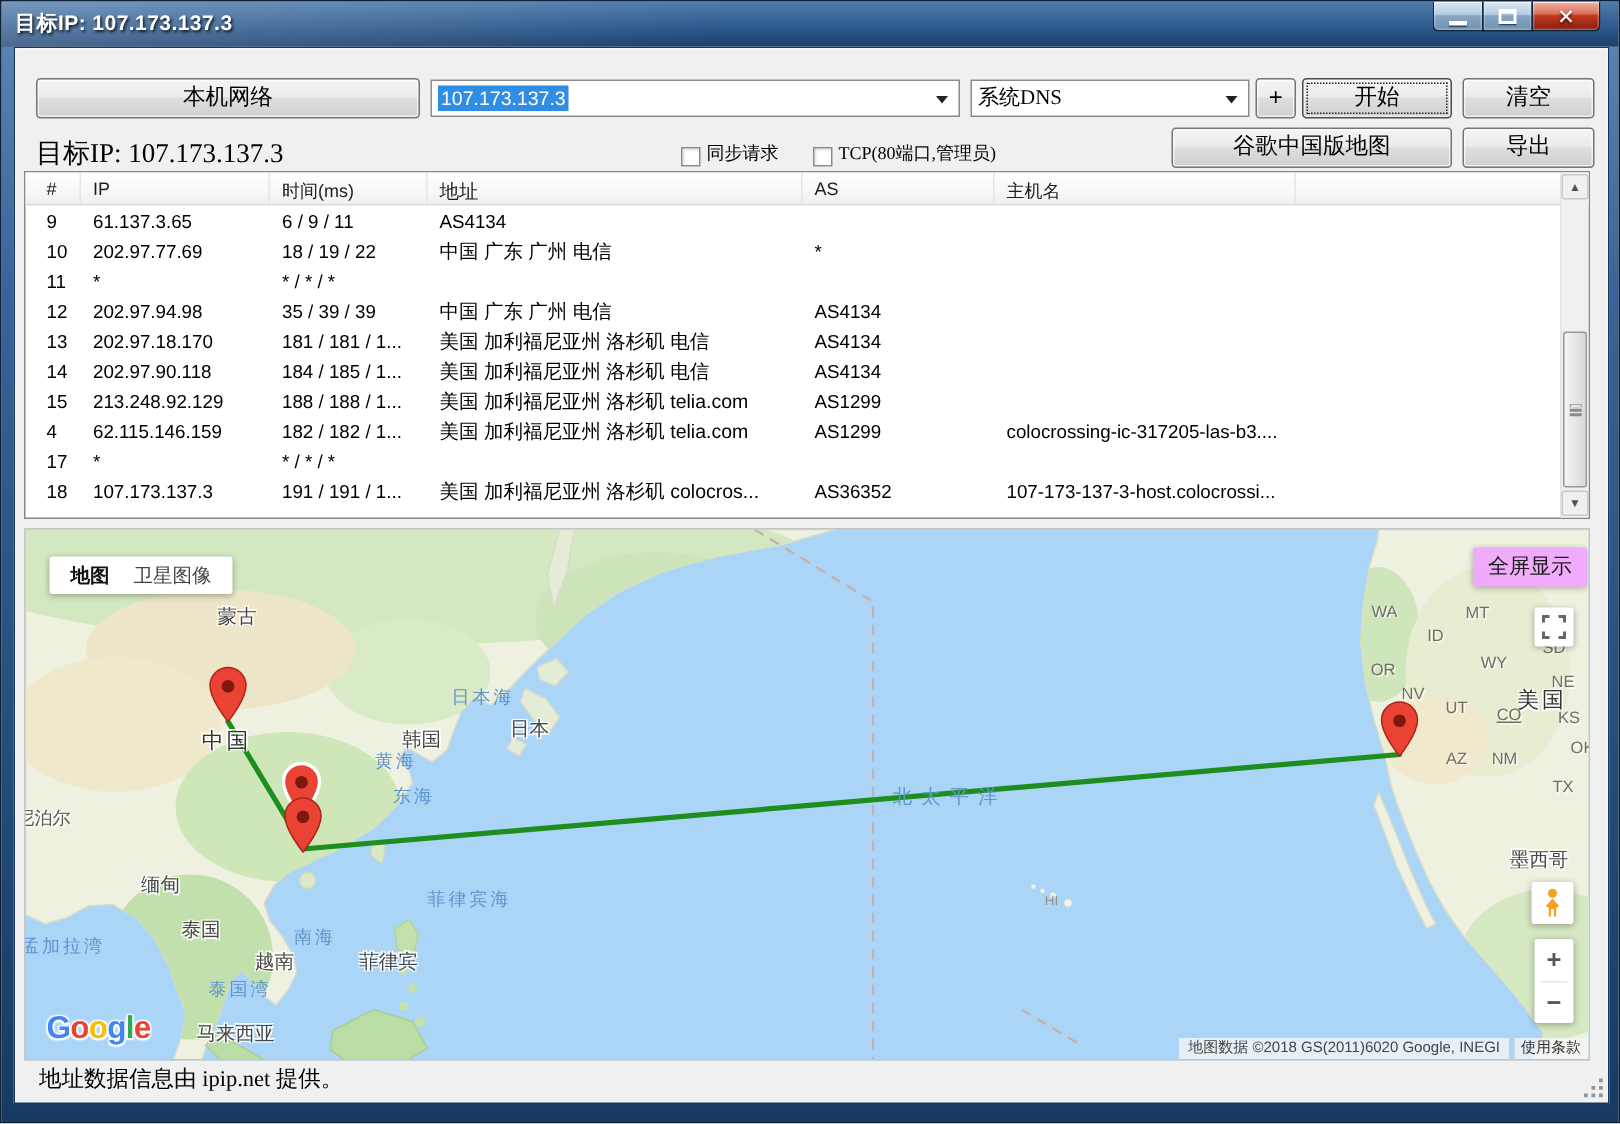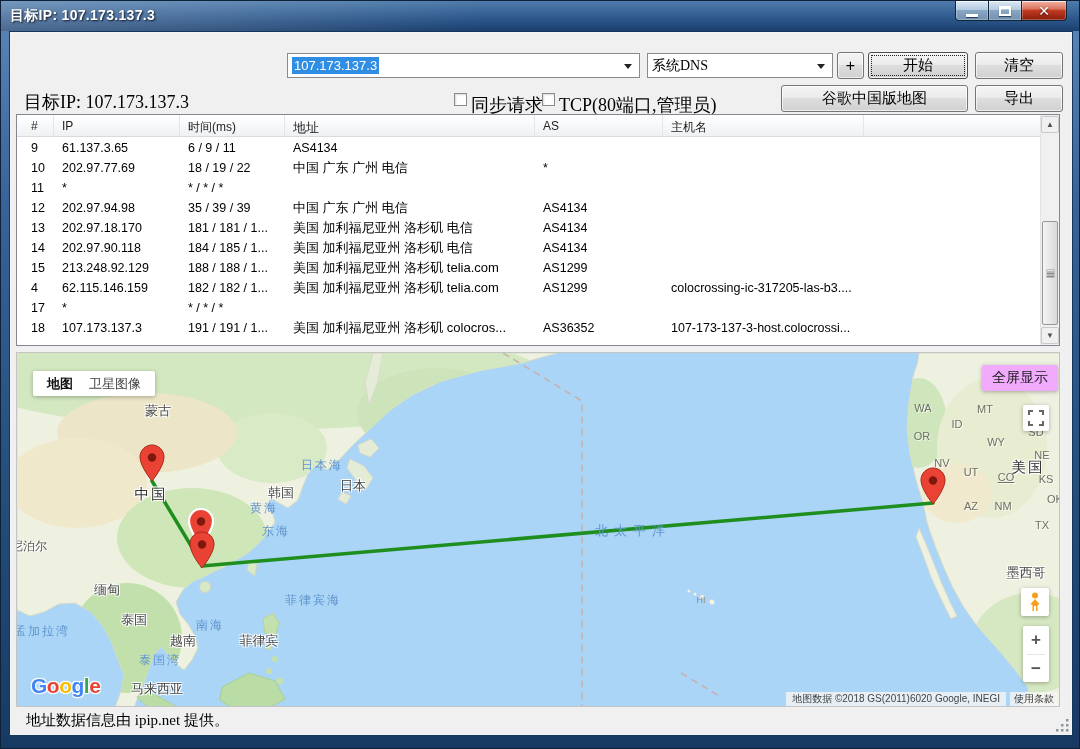--- a/index.html
+++ b/index.html
@@ -39,21 +39,21 @@
     background:linear-gradient(180deg,#f4f4f4 0,#ececec 45%,#dedede 50%,#d0d0d0 100%);
     box-shadow:inset 0 0 0 1px rgba(255,255,255,.65);
     font-size:15px;color:#000;text-align:center;line-height:25px;cursor:default;}
   .btn.default{border-color:#4d4d4d;outline:1px dotted #222;outline-offset:-4px;}
   .combo{position:absolute;height:25px;background:#fff;border:1px solid #8a8a8a;
     font-size:14px;line-height:23px;padding-left:4px;color:#000;}
   .combo .arrow{position:absolute;right:7px;top:10px;width:0;height:0;
     border-left:4px solid transparent;border-right:4px solid transparent;border-top:5px solid #222;}
   .sel{background:#2f8de4;color:#fff;padding:1px 2px;font-size:13px;}
   .fieldlabel{position:absolute;font-size:18px;color:#000;}
-  .cb{position:absolute;display:flex;align-items:flex-start;font-size:18px;color:#000;height:18px;}
+  .cb{position:absolute;display:flex;align-items:flex-end;font-size:12px;color:#000;height:18px;}
   .cb .box{width:13px;height:13px;background:#fff;border:1px solid #8a8a8a;margin-right:4px;
     box-shadow:inset 1px 1px 2px rgba(0,0,0,.15);}
   
   .trace-table{position:absolute;left:6px;top:82px;width:1044px;height:232px;background:#fff;
     border:1px solid #828790;}
   .thead{display:flex;height:22px;background:linear-gradient(180deg,#ffffff 0,#f6f7f9 60%,#eef0f2 100%);
     border-bottom:1px solid #d9dadb;font-size:12px;color:#1d1d1d;}
   .th{padding:4px 0 0 8px;border-right:1px solid #e4e5e6;white-space:nowrap;overflow:hidden;}
   .tbody{position:absolute;left:0;top:23px;right:19px;bottom:0;overflow:hidden;}
   .trow{display:flex;height:20px;line-height:20px;font-size:12.5px;color:#000;white-space:nowrap;}
@@ -131,20 +131,21 @@
           <span class="glyph-max"></span>
         </div>
       <div class="wbtn close">
           <span class="glyph-close">✕</span>
         </div>
     </div>
   </div>
 
   <div class="body">
 
+    <div class="btn serifui" style="left:14px;top:20px;width:256px;">本机网络</div>
     <div class="combo" style="left:277px;top:21px;width:353px;">
       <span class="sel">107.173.137.3</span>
       <span class="arrow"></span>
     </div>
     <div class="combo serifui" style="left:637px;top:21px;width:186px;">
       <span>系统DNS</span>
       <span class="arrow"></span>
     </div>
     <div class="btn" style="left:827px;top:20px;width:27px;font-size:16px;">+</div>
     <div class="btn serifui default" style="left:858px;top:20px;width:100px;">开始</div>
@@ -347,21 +348,21 @@
           <span class="mlabel k-water" style="left: 25px; top: 278px;">孟加拉湾</span>
           <span class="mlabel k-water" style="left: 143px; top: 307px;">泰国湾</span>
           <span class="mlabel k-country" style="left: 140px; top: 336px;">马来西亚</span>
           <span class="mlabel k-water-lg" style="left: 616px; top: 178px;">北太平洋</span>
           <span class="mlabel k-state-sm" style="left: 684px; top: 247px;">HI</span>
           <span class="mlabel k-country-lg" style="left: 1011px; top: 114px;">美国</span>
           <span class="mlabel k-country" style="left: 1009px; top: 220px;">墨西哥</span>
           <span class="mlabel k-state" style="left: 925px; top: 110px;">NV</span>
           <span class="mlabel k-state" style="left: 906px; top: 55px;">WA</span>
           <span class="mlabel k-state" style="left: 968px; top: 56px;">MT</span>
-          <span class="mlabel k-state" style="left: 905px; top: 83px;">OR</span>
+          <span class="mlabel k-state" style="left: 905px; top: 94px;">OR</span>
           <span class="mlabel k-state" style="left: 940px; top: 71px;">ID</span>
           <span class="mlabel k-state" style="left: 979px; top: 89px;">WY</span>
           <span class="mlabel k-state" style="left: 1019px; top: 79px;">SD</span>
           <span class="mlabel k-state" style="left: 1025px; top: 102px;">NE</span>
           <span class="mlabel k-state" style="left: 954px; top: 119px;">UT</span>
           <span class="mlabel k-state" style="left: 989px; top: 124px; text-decoration: underline;">CO</span>
           <span class="mlabel k-state" style="left: 1029px; top: 126px;">KS</span>
           <span class="mlabel k-state" style="left: 954px; top: 153px;">AZ</span>
           <span class="mlabel k-state" style="left: 986px; top: 153px;">NM</span>
           <span class="mlabel k-state" style="left: 1038px; top: 146px;">OK</span>

